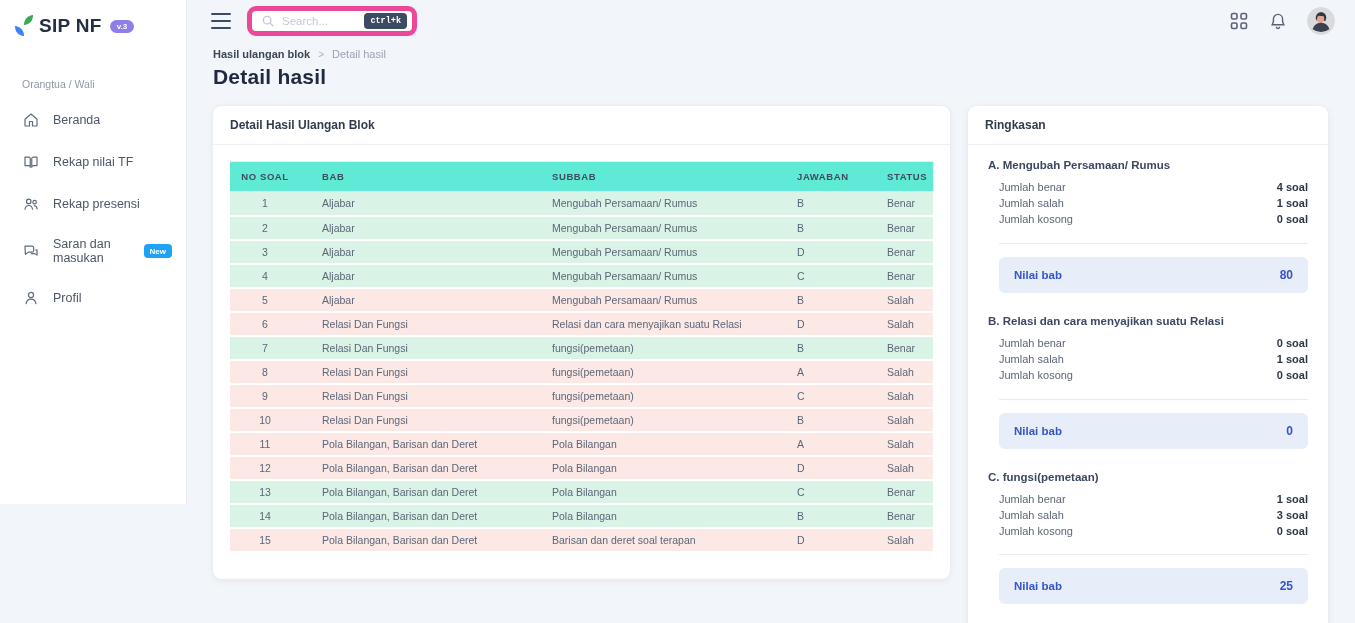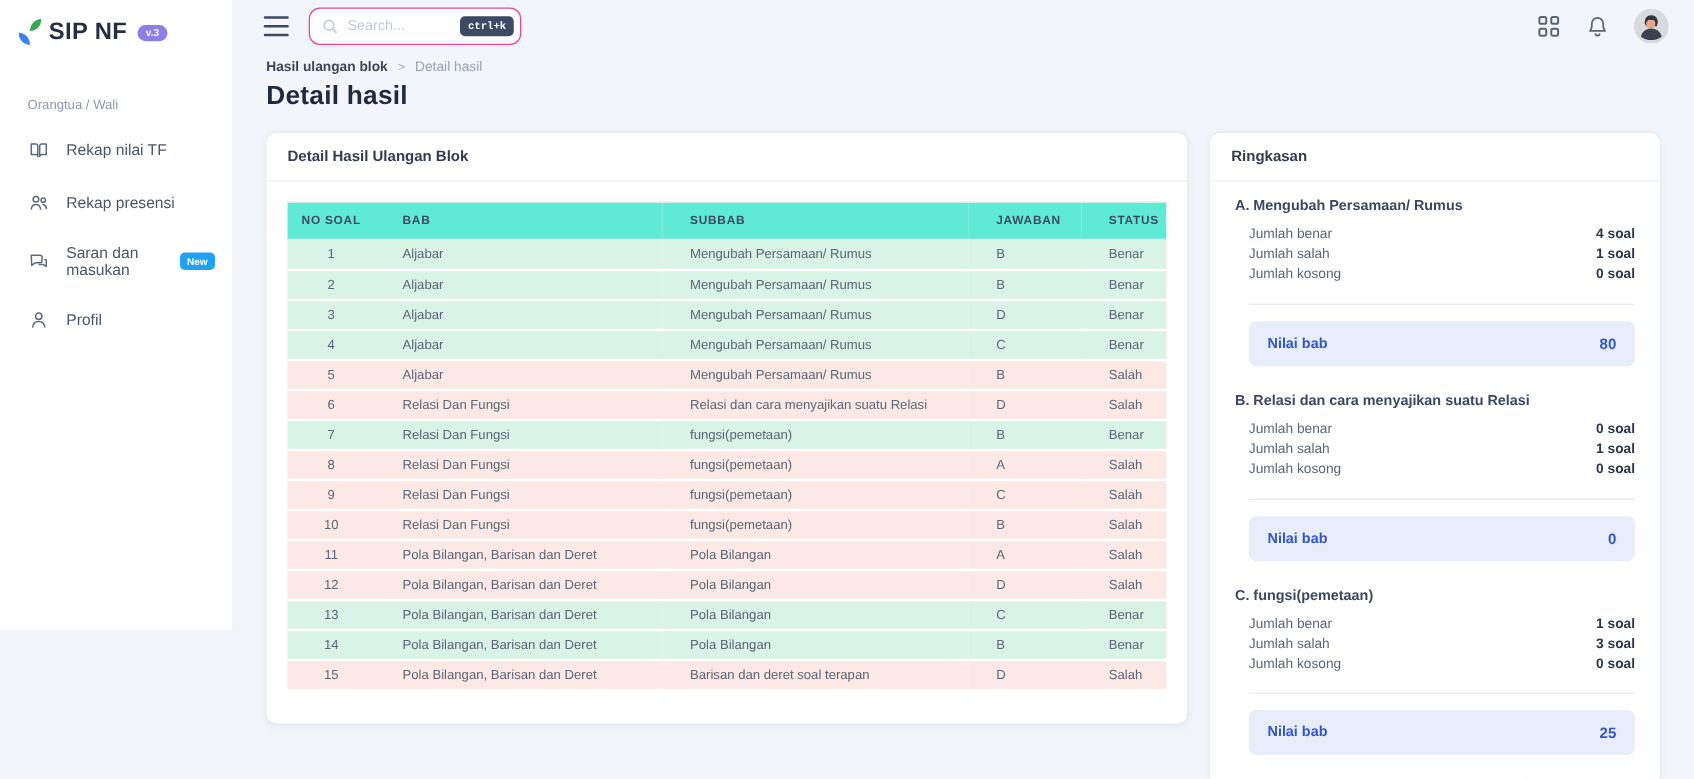--- a/index.html
+++ b/index.html
@@ -46,21 +46,21 @@
   .user-name { font-size:12px; font-weight:bold; color:#2b3648; }
   .user-role { font-size:10.5px; color:#9aa3b2; }
   .mini-grid { width:16px; height:16px; }
 
   
   .main { flex:1; display:flex; flex-direction:column; }
   .topbar { display:flex; align-items:center; padding:6px 20px 0 24px; height:42px; }
   .hamburger { width:20px; height:16px; display:flex; flex-direction:column; justify-content:space-between; cursor:pointer; margin-right:16px; }
   .hamburger span { height:2px; background:#3d4a63; border-radius:2px; }
   .searchbox {
-    width:170px; height:30px; background:#fff; border:1px solid #ec4899;
+    width:170px; height:30px; background:#fff; border:5px solid #ec4899;
     border-radius:9px; display:flex; align-items:center; padding:0 5px 0 9px; gap:7px;
     box-shadow:0 1px 2px rgba(40,50,80,0.04);
   }
   .searchbox input {
     border:none; outline:none; flex:1; min-width:0; font-size:11.5px;
     color:#4c5669; background:transparent; font-family:"Liberation Sans", sans-serif;
   }
   .searchbox input::placeholder { color:#c3c9d4; }
   .kbd {
     background:#3d4a63; color:#fff; border-radius:4px; padding:3px 6px;
@@ -129,20 +129,28 @@
   <div class="logo-row">
     <svg class="logo-mark" viewBox="0 0 20 24">
       <path d="M10 11 C10 5 14 1.5 19 1 C19 7 15.5 10.5 10 11 Z" fill="#3da854"></path>
       <path d="M10 22 C10 16 6 12.5 1 12 C1 18 4.5 21.5 10 22 Z" fill="#3b82f6"></path>
     </svg>
     <span class="logo-text">SIP NF</span>
     <span class="ver-badge">v.3</span>
   </div>
   <div class="side-section-label">Orangtua / Wali</div>
   <nav class="nav">
+      <div class="nav-item">
+        <span class="nav-ic">
+          <svg viewBox="0 0 24 24" width="18" height="18" fill="none" stroke-width="1.6" stroke-linejoin="round" stroke-linecap="round">
+            <path d="M4 11l8-7 8 7v8.2a0.8 0.8 0 0 1-.8.8H14v-6h-4v6H4.8a0.8 0.8 0 0 1-.8-.8z"></path>
+          </svg>
+        </span>
+        <span>Beranda</span>
+      </div>
       <div class="nav-item">
         <span class="nav-ic">
           <svg viewBox="0 0 24 24" width="18" height="18" fill="none" stroke-width="1.6" stroke-linejoin="round" stroke-linecap="round">
             <path d="M4 5.5h4.8A2.2 2.2 0 0 1 11 7.7V19a2.2 2.2 0 0 0-2.2-2.2H4z"></path>
             <path d="M20 5.5h-4.8A2.2 2.2 0 0 0 13 7.7V19a2.2 2.2 0 0 1 2.2-2.2H20z"></path>
           </svg>
         </span>
         <span>Rekap nilai TF</span>
       </div>
       <div class="nav-item">

